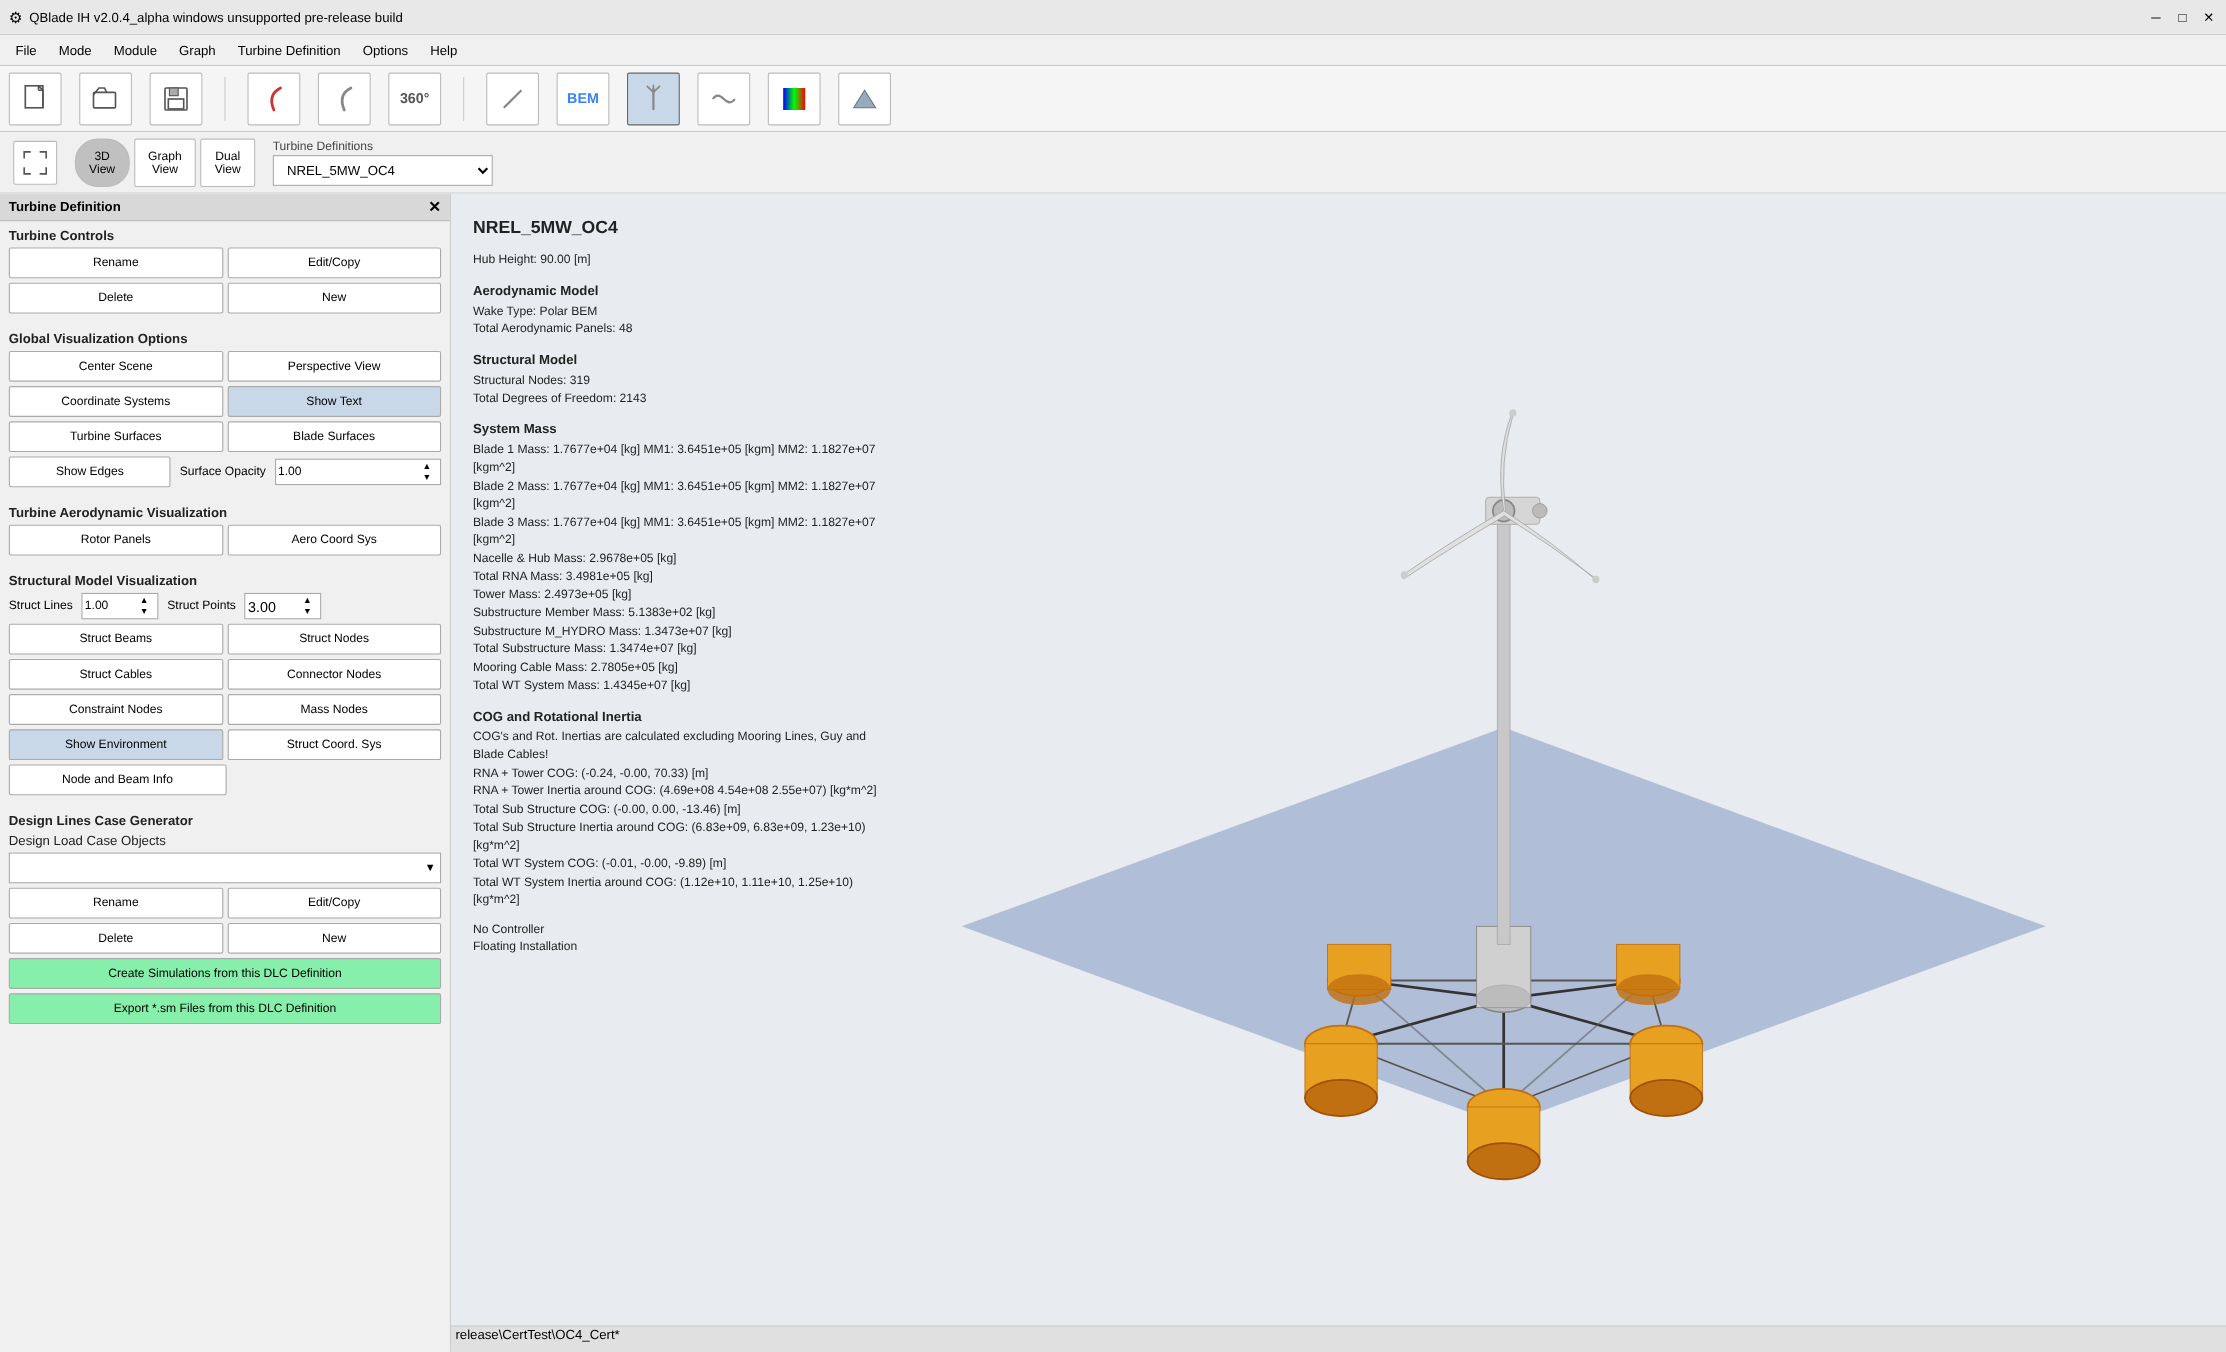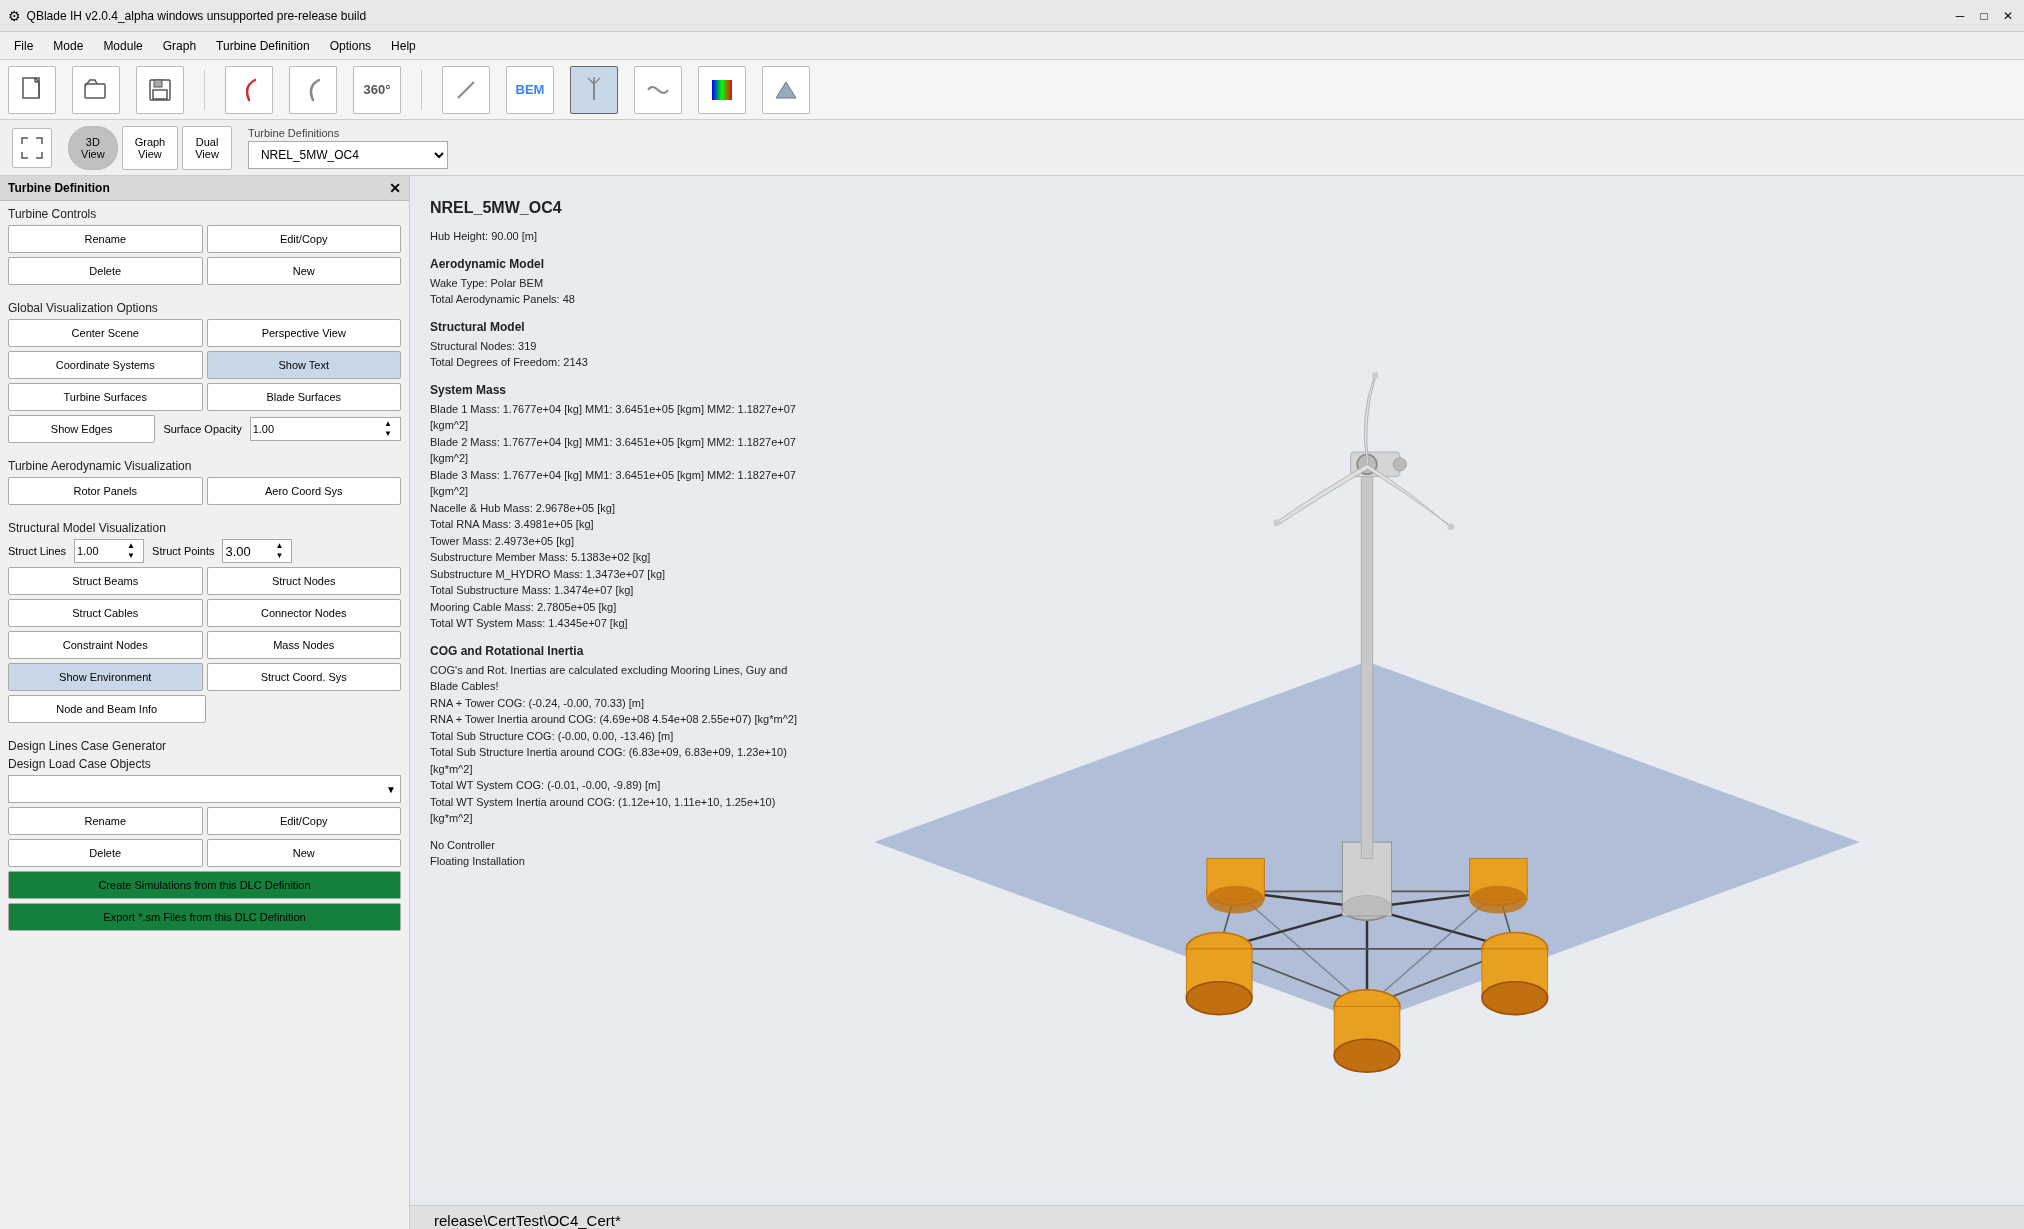--- a/index.html
+++ b/index.html
@@ -29,40 +29,40 @@
     .view-icon { width: 40px; height: 40px; display: flex; align-items: center; justify-content: center; border: 1px solid #bbb; cursor: pointer; border-radius: 2px; background: #fff; }
     .turbine-def-select { height: 28px; border: 1px solid #aaa; background: #fff; padding: 2px 8px; font-size: 12px; min-width: 200px; cursor: pointer; }
     
     
     .main-layout { display: flex; height: calc(1229px - 32px - 28px - 60px - 56px); }
     
     
     .left-panel { width: 410px; background: #f0f0f0; border-right: 1px solid #ccc; overflow-y: auto; padding: 0; }
     .panel-header { background: #d8d8d8; padding: 4px 8px; font-weight: bold; font-size: 12px; display: flex; justify-content: space-between; align-items: center; border-bottom: 1px solid #bbb; }
     .panel-close { cursor: pointer; font-size: 14px; }
-    .section-title { font-weight: normal; font-size: 12px; padding: 6px 8px 2px; color: #222; }
+    .section-title { font-weight: bold; font-size: 12px; padding: 6px 8px 2px; color: #222; }
     .btn-row { display: flex; gap: 4px; padding: 2px 8px; }
     .panel-btn { flex: 1; height: 28px; border: 1px solid #aaa; background: #fff; cursor: pointer; font-size: 11px; text-align: center; border-radius: 2px; }
     .panel-btn.active { background: #c8d8e8; }
     .section-separator { height: 8px; }
-    .full-btn { margin: 2px 8px; height: 28px; border: 1px solid #aaa; background: #15803d; cursor: pointer; font-size: 11px; border-radius: 2px; width: calc(100% - 16px); }
+    .full-btn { margin: 2px 8px; height: 28px; border: 1px solid #aaa; background: #86efac; cursor: pointer; font-size: 11px; border-radius: 2px; width: calc(100% - 16px); }
     .combobox-row { padding: 2px 8px; }
     
     
     .right-panel { flex: 1; background: #e8ecf0; position: relative; overflow: hidden; }
     .turbine-info { position: absolute; top: 20px; left: 20px; font-size: 11px; line-height: 1.5; color: #222; max-width: 380px; }
     .turbine-info h2 { font-size: 16px; font-weight: bold; margin-bottom: 8px; }
     .turbine-info h3 { font-size: 12px; font-weight: bold; margin-top: 10px; margin-bottom: 2px; }
     .turbine-info p { font-size: 11px; line-height: 1.5; }
     
     
     .turbine-3d { position: absolute; right: 0; top: 0; bottom: 0; left: 300px; }
     
     
-    .status-bar { position: absolute; bottom: 0; left: 0; right: 0; height: 24px; background: #e0e0e0; display: flex; align-items: flex-end; padding: 0 24px; font-size: 15px; border-top: 1px solid #ccc; }
+    .status-bar { position: absolute; bottom: 0; left: 0; right: 0; height: 24px; background: #e0e0e0; display: flex; align-items: flex-start; padding: 0 4px; font-size: 12px; border-top: 1px solid #ccc; }
     
     
     ::-webkit-scrollbar { width: 8px; }
     ::-webkit-scrollbar-track { background: #e8e8e8; }
     ::-webkit-scrollbar-thumb { background: #aaa; border-radius: 2px; }
     
     
     .svg-container { width: 100%; height: 100%; }
   </style>
 </head>

